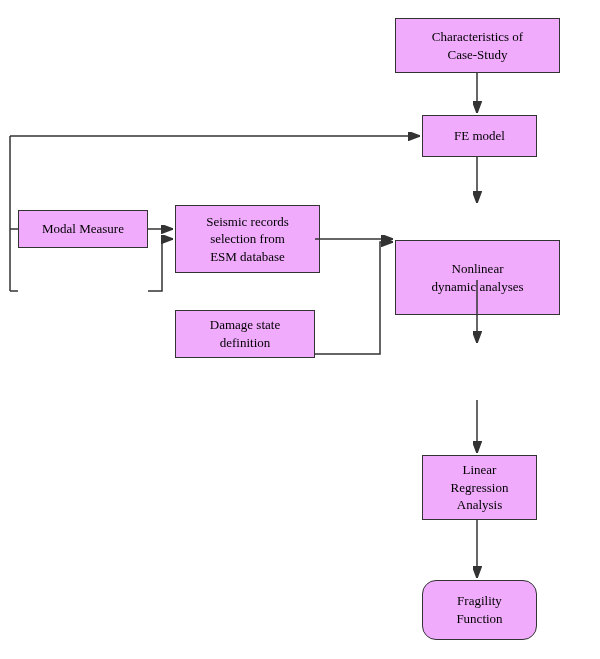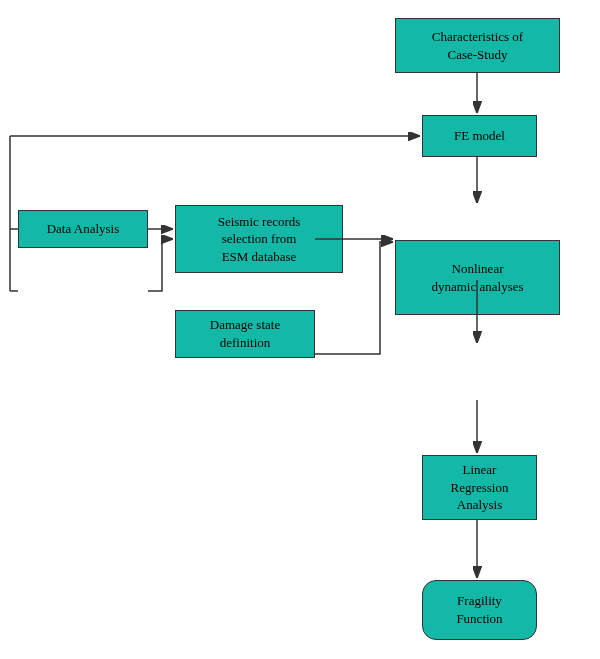--- a/index.html
+++ b/index.html
@@ -15,21 +15,21 @@
 
     .diagram {
       position: relative;
       width: 600px;
       height: 659px;
     }
 
     .box {
       position: absolute;
       border: 1.5px solid #333;
-      background: #14b8a6;
+      background: #f0abfc;
       display: flex;
       align-items: center;
       justify-content: center;
       text-align: center;
       padding: 6px 8px;
       line-height: 1.35;
     }
 
     
     .arrows-svg {
@@ -59,25 +59,25 @@
 
   <div class="box" style="left:395px; top:18px; width:165px; height:55px; font-size:13px;">
     <span>Characteristics of<br>Case-Study</span>
   </div>
 
   <div class="box" style="left:422px; top:115px; width:115px; height:42px;">
     <span>FE model</span>
   </div>
 
   <div class="box" style="left:18px; top:210px; width:130px; height:38px;">
-    <span>Data Analysis</span>
+    <span>Modal Measure</span>
   </div>
 
 
-  <div class="box" style="left:175px; top:205px; width:168px; height:68px;">
+  <div class="box" style="left:175px; top:205px; width:145px; height:68px;">
     <span>Seismic records<br>selection from<br>ESM database</span>
   </div>
 
   <div class="box" style="left:395px; top:205px; width:165px; height:75px;margin-top:35px;">
     <span>Nonlinear<br>dynamic analyses</span>
   </div>
 
   <div class="box" style="left:175px; top:310px; width:140px; height:48px;">
     <span>Damage state<br>definition</span>
   </div>

